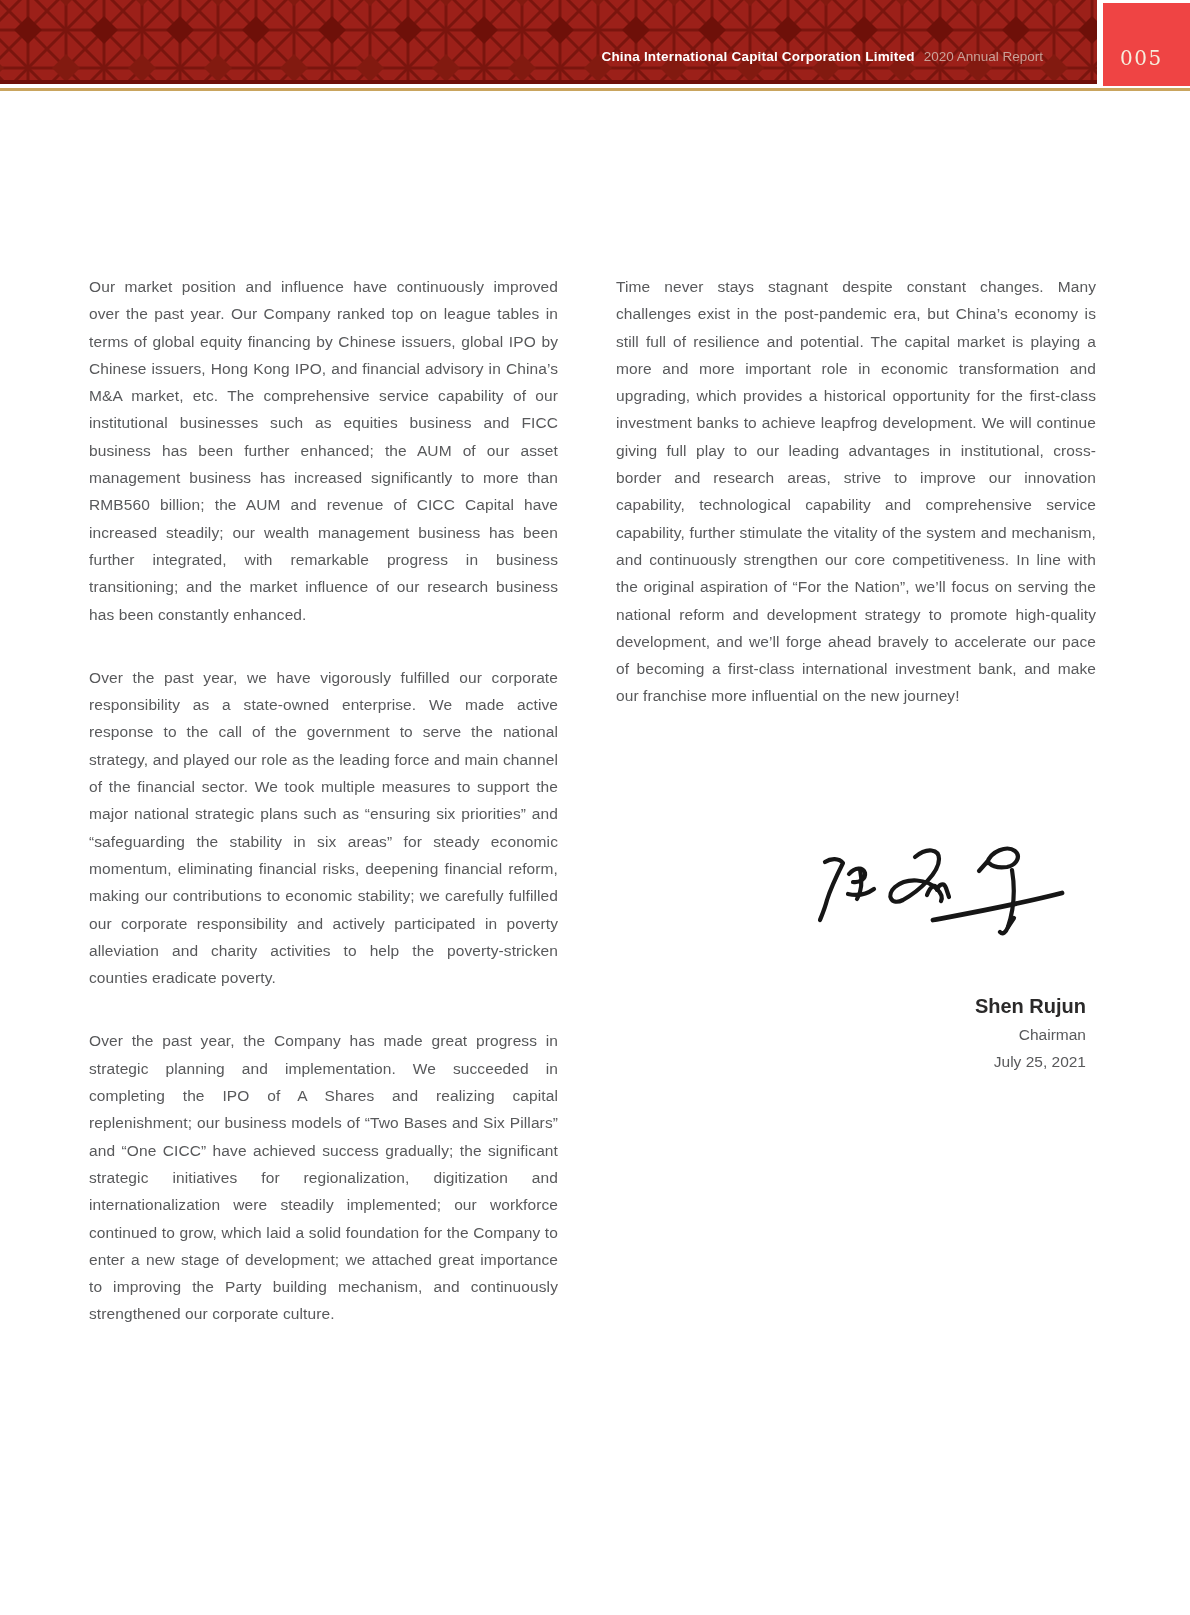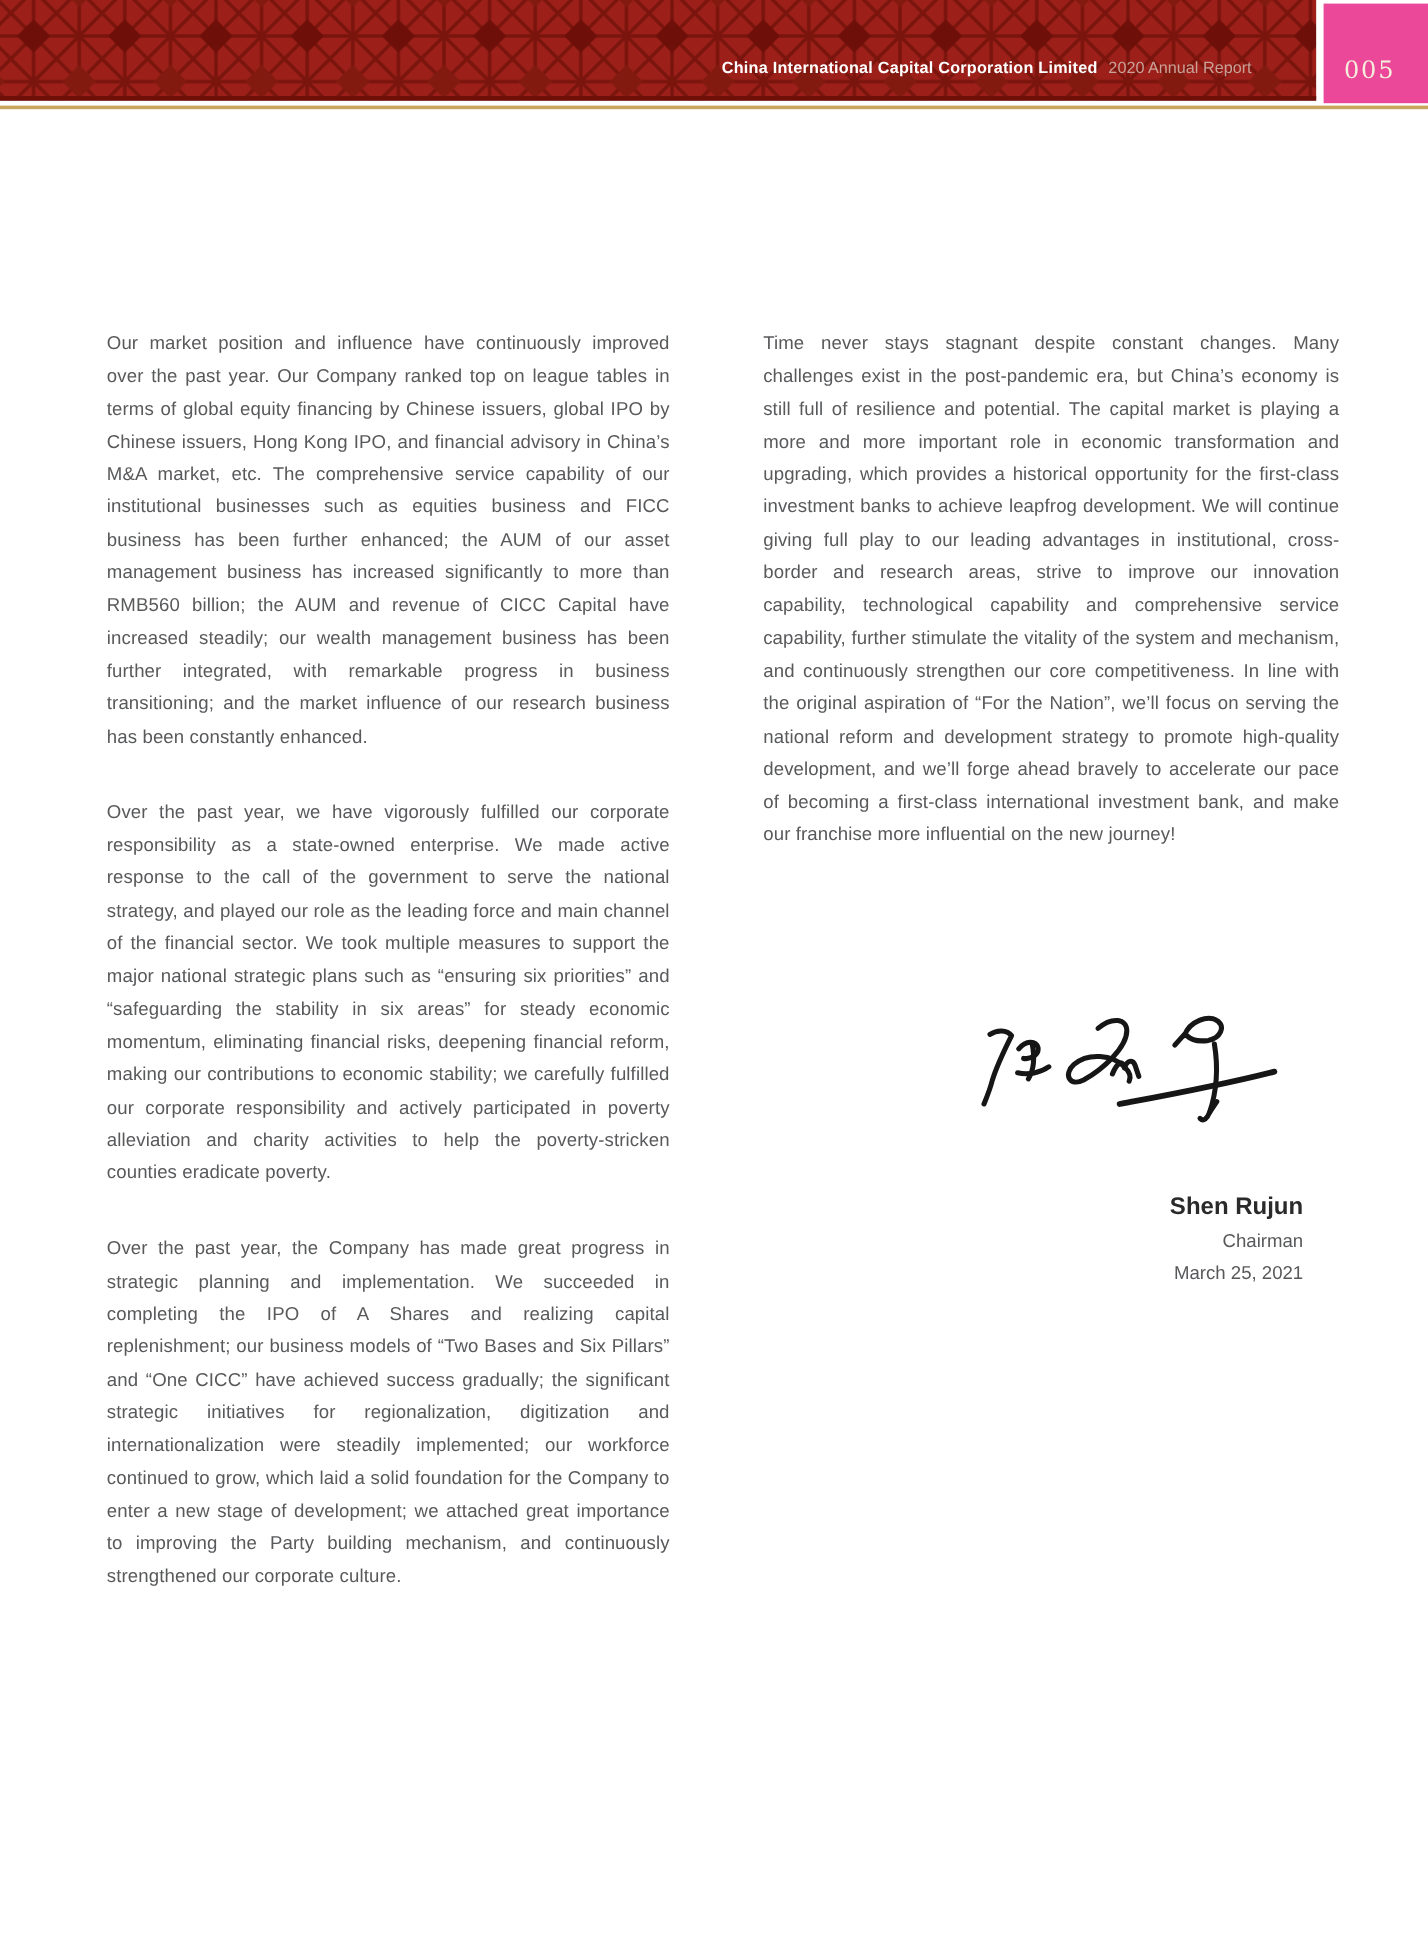--- a/index.html
+++ b/index.html
@@ -34,21 +34,21 @@
   }
   .band-text .edition {
     color: #c9a198;
     margin-left: 9px;
     font-weight: normal;
   }
   .page-num-box {
     position: absolute;
     left: 1103px; top: 3px;
     width: 87px; height: 83px;
-    background: #ec4899;
+    background: #ef4444;
   }
   .page-num {
     position: absolute;
     left: 17px; top: 44px;
     color: #f6eedd;
     font-family: "DejaVu Serif", serif;
     font-size: 20px;
     letter-spacing: 1.5px;
     line-height: 22px;
   }
@@ -64,21 +64,21 @@
     position: absolute;
     top: 273px;
     text-align: justify;
     font-size: 15.5px;
     line-height: 27.3px;
     color: #58595b;
     letter-spacing: 0.1px;
   }
   .col p { margin: 0 0 36px 4px; }
   .col-left  { left: 85px;  width: 473px; }
-  .col-right { left: 632px; width: 484px; }
+  .col-right { left: 612px; width: 484px; }
 
   
   .signature-svg {
     position: absolute;
     left: 815px; top: 843px;
     width: 252px; height: 102px;
   }
   .sig-block {
     position: absolute;
     right: 104px; top: 993px;
@@ -147,16 +147,16 @@
       <path d="M172 20 C176 8, 192 2, 200 8 C206 13, 202 22, 192 24 C185 25, 178 24, 174 20"></path>
       <path d="M197 27 C200 45, 199 66, 193 84 C191 89, 188 92, 185 89"></path>
       <path d="M193 84 L199 75"></path>
       <path d="M118 77 C150 71, 200 62, 247 50" stroke-width="4.8"></path>
     </g>
   </svg>
 
   <div class="sig-block">
     <div class="sig-name">Shen Rujun</div>
     <div class="sig-title">Chairman</div>
-    <div class="sig-date">March 25, 2021</div>
+    <div class="sig-date">July 25, 2021</div>
   </div>
 
 </div>
 
 </body></html>

